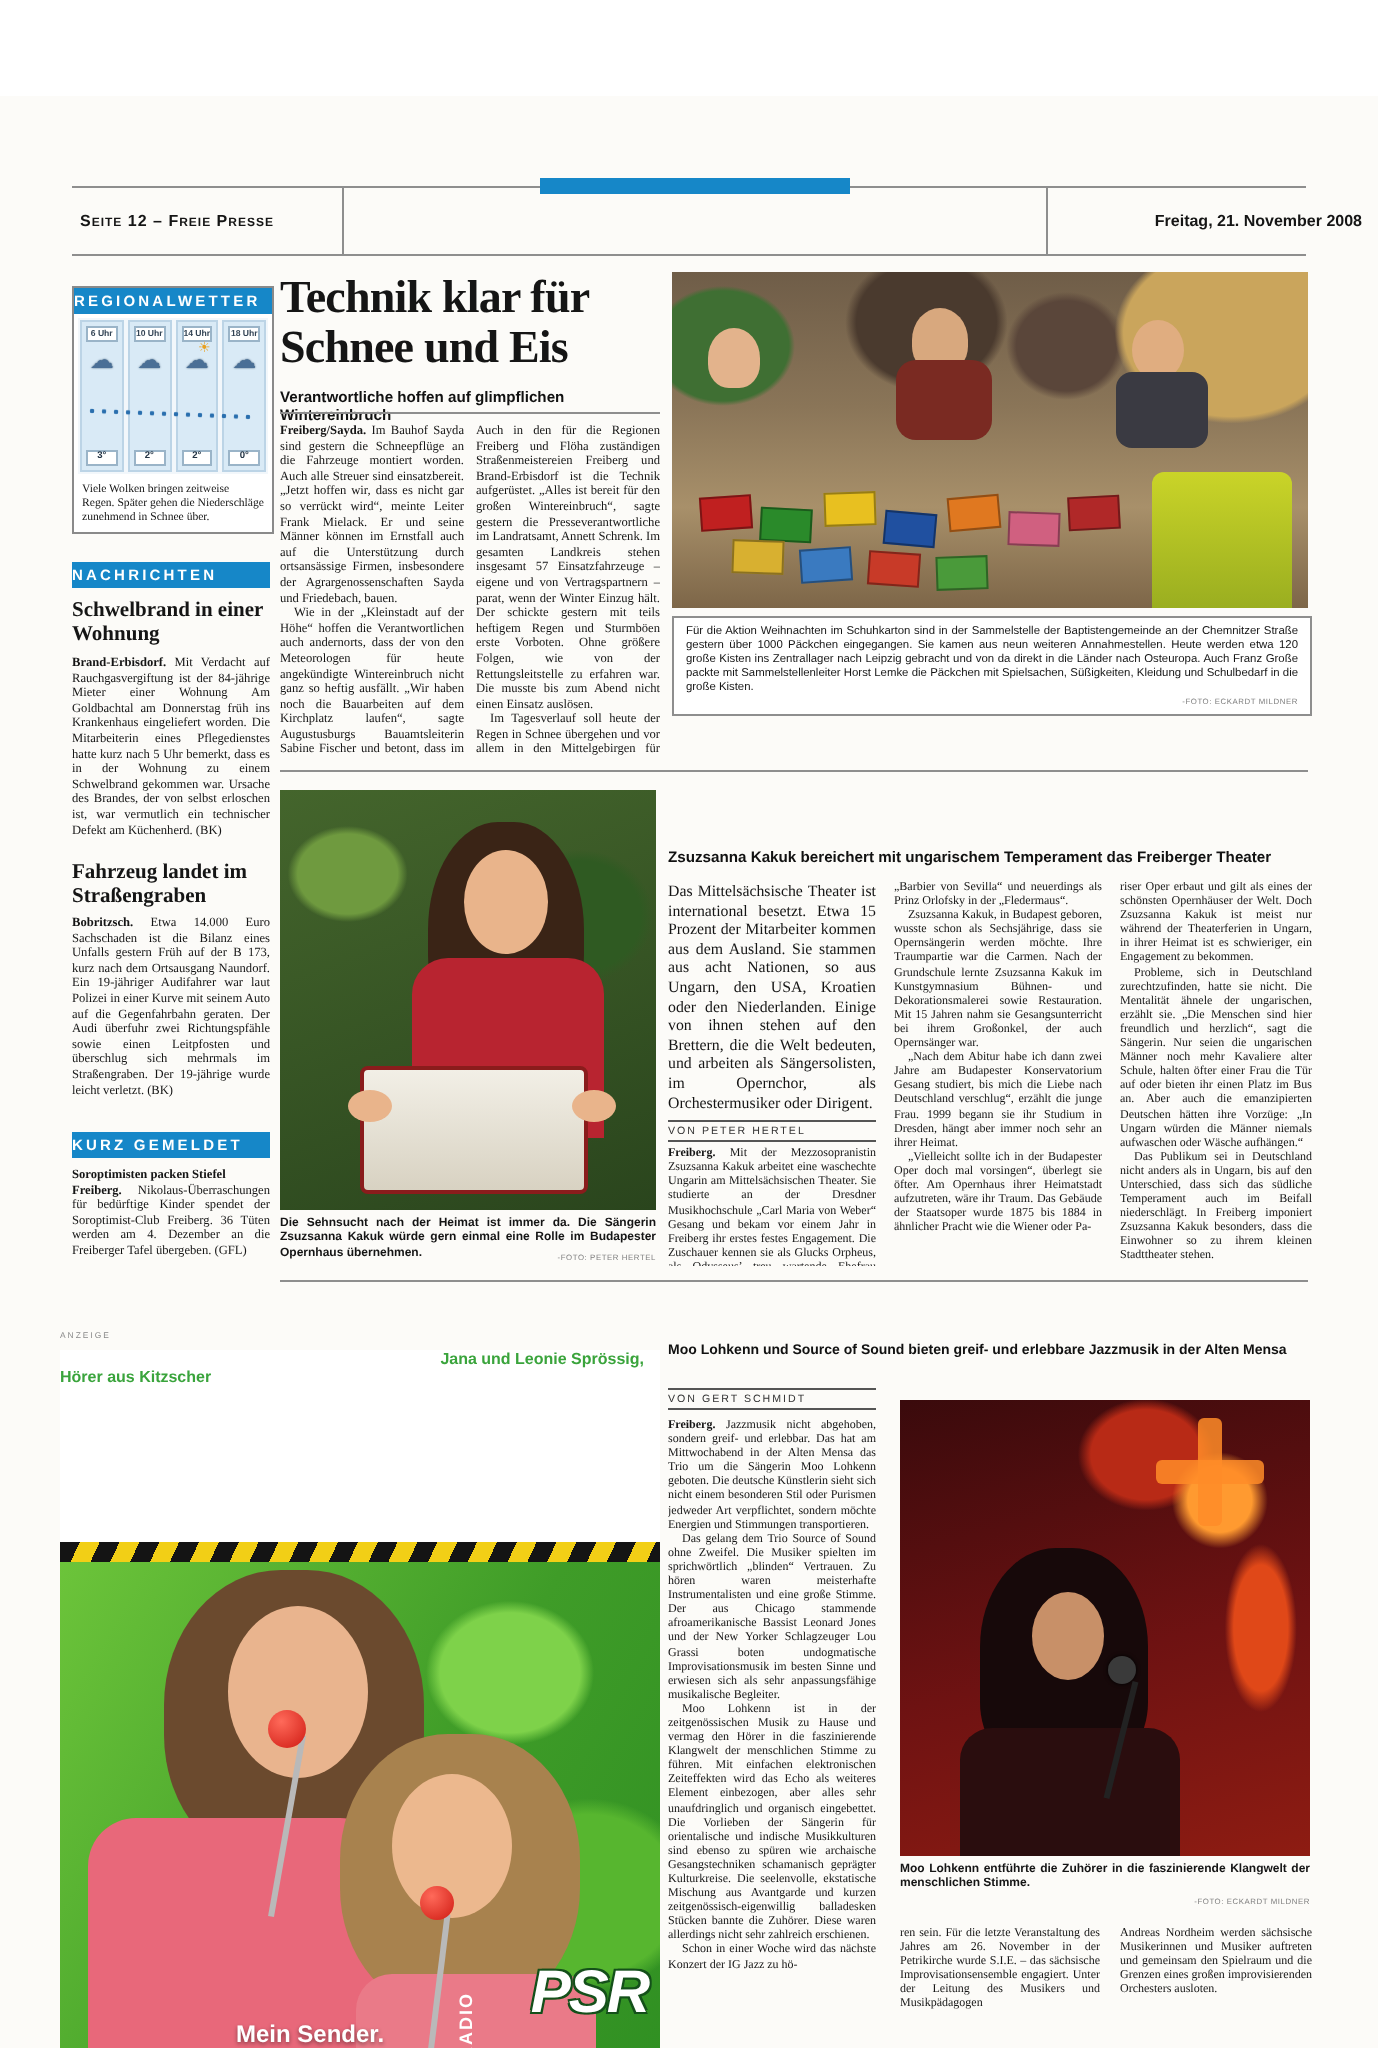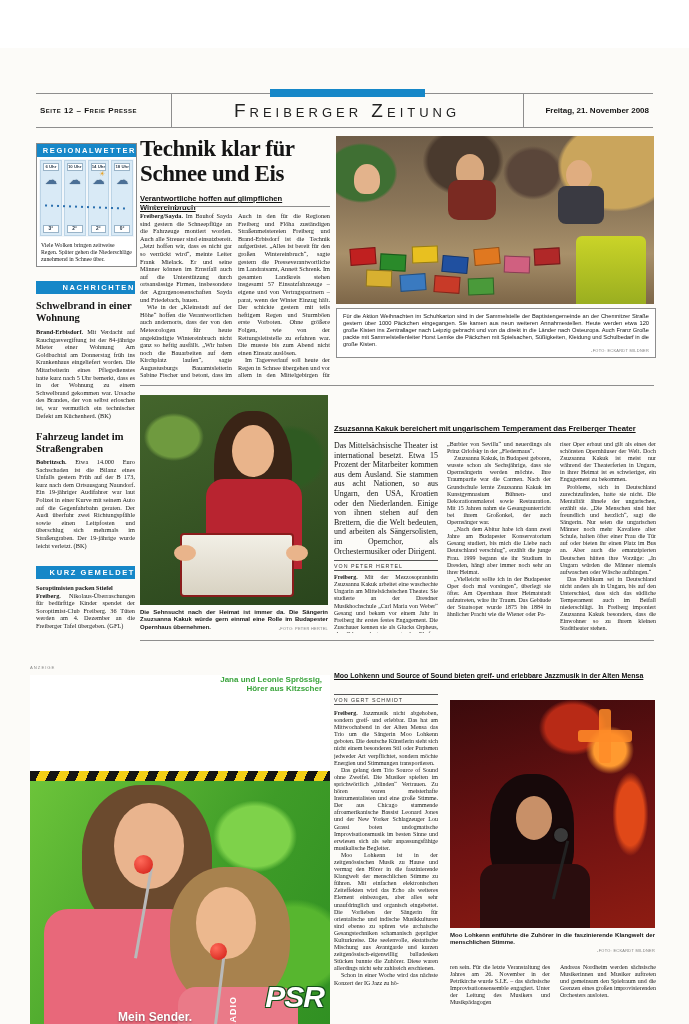--- a/index.html
+++ b/index.html
@@ -5,26 +5,26 @@
   html,body{margin:0;padding:0;background:#ffffff;}
   .page{position:relative;width:689px;height:1024px;background:#fcfbf8;overflow:hidden;
         font-family:"Liberation Serif",serif;color:#151515;margin-top:48px;}
   .abs{position:absolute;}
   .hline{position:absolute;height:1px;background:#8e8e8e;}
   .vline{position:absolute;width:1px;background:#8e8e8e;}
 
   
   .hdr-left{font:bold 8px "Liberation Sans",sans-serif;font-variant:small-caps;letter-spacing:.5px;}
   .hdr-title{font:500 19px "Liberation Sans",sans-serif;font-variant:small-caps;letter-spacing:4px;color:#222;}
-  .hdr-date{font:bold 8px "Liberation Sans",sans-serif;}
+  .hdr-date{font:bold 8px "Liberation Sans",sans-serif;padding-left:32px;}
   .hdr-accent{position:absolute;background:#1687c8;}
 
   
   .bar{background:#1687c8;color:#fff;font:bold 7.5px/13px "Liberation Sans",sans-serif;
-       text-align:right;letter-spacing:1.6px;height:13px;}
+       text-align:left;letter-spacing:1.6px;height:13px;}
   .rail-head{font:bold 10.5px/11.5px "Liberation Serif",serif;}
   .body-text{font:400 6.3px/7.6px "Liberation Serif",serif;text-align:justify;hyphens:auto;}
   .body-text p{margin:0;}
   .body-text p + p{text-indent:7px;}
   .lead{font-weight:bold;}
   .sm-body{font-size:6px;line-height:7.1px;}
 
   
   .wbox{border:1px solid #8a8a8a;background:#fff;}
   .wchart{position:relative;background:#f2f7fb;margin:2px;height:76px;display:flex;gap:2px;padding:1px;}
@@ -38,21 +38,21 @@
          background-image:radial-gradient(circle,#2a6fae 1px,transparent 1.3px);background-size:6px 4px;background-repeat:repeat-x;}
   .wtick{position:absolute;left:2px;width:3px;height:1px;background:#7f9cb4;}
   .wtemp{position:absolute;bottom:2px;left:2px;right:2px;background:#fff;border:1px solid #9ab4c8;
          font:bold 4.8px/6.5px "Liberation Sans",sans-serif;text-align:center;color:#234;}
   .wcaption{font:400 5.8px/6.8px "Liberation Serif",serif;padding:3px 4px 4px 4px;text-align:left;}
 
   
   .headline-xl{font:bold 23px/25px "Liberation Serif",serif;letter-spacing:-.4px;}
   .headline-l{font:bold 23px/24px "Liberation Serif",serif;letter-spacing:-.3px;}
   .headline-m{font:bold 19px/21px "Liberation Serif",serif;letter-spacing:-.2px;}
-  .subhead{font:bold 7.6px/9px "Liberation Sans",sans-serif;color:#111;text-decoration:underline;}
+  .subhead{font:bold 7.6px/9px "Liberation Sans",sans-serif;color:#111;}
   .byline{border-top:1px solid #555;border-bottom:1px solid #555;padding:1.5px 0;
           font:400 5.3px/6px "Liberation Sans",sans-serif;letter-spacing:1px;color:#333;text-transform:uppercase;}
   .intro{font:400 7.9px/9.6px "Liberation Serif",serif;text-align:justify;}
 
   
   .capbox{border:1px solid #8e8e8e;background:#fff;padding:4px 6px;}
   .cap-title{font:bold 10px/12px "Liberation Sans",sans-serif;margin-bottom:2px;}
   .cap-text{font:400 5.7px/7px "Liberation Sans",sans-serif;text-align:justify;}
   .cap-bold{font:bold 6px/7.4px "Liberation Sans",sans-serif;text-align:justify;}
   .credit{font:400 3.9px/5px "Liberation Sans",sans-serif;color:#7d7d7d;text-transform:uppercase;
@@ -101,21 +101,20 @@
 <body>
 
 <div class="page">
 
   <div class="hline" style="left:36px;right:36px;top:45px"></div>
   <div class="hline" style="left:36px;right:36px;top:79px"></div>
   <div class="vline" style="left:171px;top:45px;height:34px"></div>
   <div class="vline" style="left:523px;top:45px;height:34px"></div>
   <div class="hdr-accent" style="left:270px;top:41px;width:155px;height:8px"></div>
   <div class="abs hdr-left" style="left:40px;top:58px">Seite 12 – Freie Presse</div>
-  <div class="abs hdr-title" style="left:171px;width:352px;top:52px;text-align:center">Freiberger Zeitung</div>
   <div class="abs hdr-date" style="left:523px;width:126px;top:58px;text-align:right">Freitag, 21. November 2008</div>
 
   <div class="abs wbox" style="left:36px;top:95px;width:99px">
     <div class="bar">REGIONALWETTER</div>
     <div class="wchart">
       <div class="wtick" style="top:14px"></div>
       <div class="wtick" style="top:30px"></div>
       <div class="wtick" style="top:46px"></div>
       <div class="wtick" style="top:62px"></div>
       <div class="wcol">
@@ -230,21 +229,21 @@
     <p>riser Oper erbaut und gilt als eines der schönsten Opernhäuser der Welt. Doch Zsuzsanna Kakuk ist meist nur während der Theaterferien in Ungarn, in ihrer Heimat ist es schwieriger, ein Engagement zu bekommen.</p>
     <p>Probleme, sich in Deutschland zurechtzufinden, hatte sie nicht. Die Mentalität ähnele der ungarischen, erzählt sie. „Die Menschen sind hier freundlich und herzlich“, sagt die Sängerin. Nur seien die ungarischen Männer noch mehr Kavaliere alter Schule, halten öfter einer Frau die Tür auf oder bieten ihr einen Platz im Bus an. Aber auch die emanzipierten Deutschen hätten ihre Vorzüge: „In Ungarn würden die Männer niemals aufwaschen oder Wäsche aufhängen.“</p>
     <p>Das Publikum sei in Deutschland nicht anders als in Ungarn, bis auf den Unterschied, dass sich das südliche Temperament auch im Beifall niederschlägt. In Freiberg imponiert Zsuzsanna Kakuk besonders, dass die Einwohner so zu ihrem kleinen Stadttheater stehen.</p>
   </div>
 
   <div class="hline" style="left:140px;right:35px;top:592px"></div>
 
   <div class="abs anzeige" style="left:30px;top:617px">ANZEIGE</div>
   <div class="ad" style="left:30px;top:627px;width:300px;height:383px">
     <div class="ad-green" style="font-size:8px;text-align:right;padding-right:8px;line-height:9px">Jana und Leonie Sprössig,</div>
-    <div class="ad-green" style="font-size:8px;text-align:right;padding-right:8px;line-height:9px">Hörer aus Kitzscher</div>
+    <div class="ad-green" style="font-size:8px;text-align:left;padding-right:8px;line-height:9px">Hörer aus Kitzscher</div>
     <div class="ad-hazard" style="top:96px"></div>
     <div class="ad-photo" style="top:106px;bottom:0">
       <div class="ph-shape" style="left:52px;top:4px;width:130px;height:150px;border-radius:45%;background:#6b4a2e"></div>
       <div class="ph-shape" style="left:84px;top:22px;width:70px;height:86px;border-radius:50%;background:#e9b48e"></div>
       <div class="ph-shape" style="left:14px;top:128px;width:150px;height:150px;border-radius:24px 24px 0 0;background:#e8687a"></div>
       <div class="ph-shape" style="left:112px;top:86px;width:3px;height:92px;background:#b9b9b9;transform:rotate(10deg)"></div>
       <div class="ph-shape" style="left:104px;top:74px;width:19px;height:19px;border-radius:50%;background:radial-gradient(circle at 35% 30%,#ff6a5a,#cf1a12)"></div>
       <div class="ph-shape" style="left:140px;top:86px;width:120px;height:140px;border-radius:45%;background:#a8824e"></div>
       <div class="ph-shape" style="left:166px;top:106px;width:60px;height:72px;border-radius:50%;background:#ecb88e"></div>
       <div class="ph-shape" style="left:148px;top:206px;width:120px;height:80px;border-radius:18px 18px 0 0;background:#ea7a88"></div>

